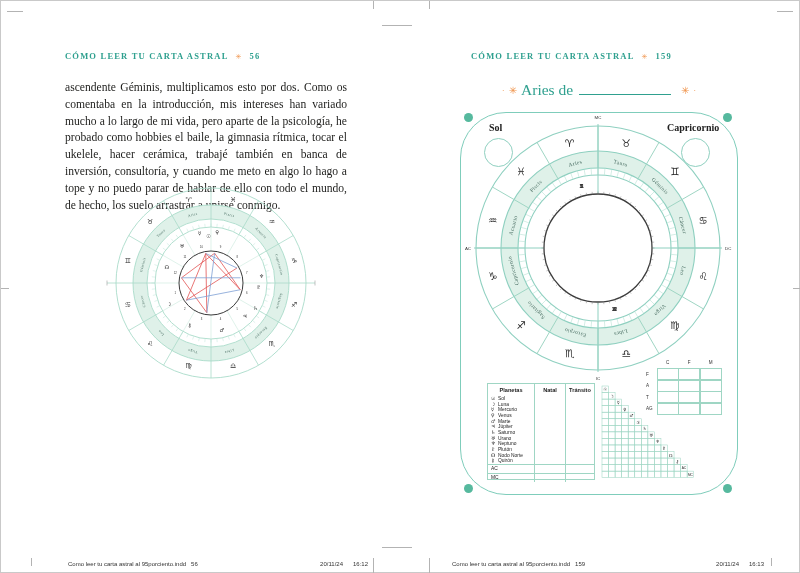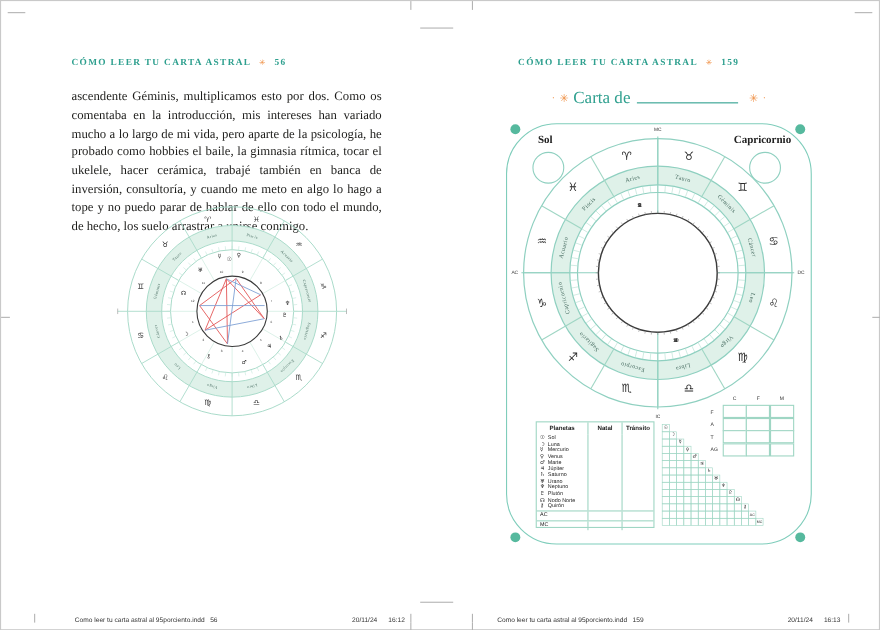--- a/index.html
+++ b/index.html
@@ -240,21 +240,21 @@
         <line x1="100.82480697119806" y1="134.7080420622471" x2="108.65608030215442" y2="75.22361545076035" stroke="#7d9fd4" stroke-width="0.8"></line>
       </svg>
   </div>
 
   <div>
     <div class="runhead" style="left:470px;top:50px;">
       <span>CÓMO LEER TU CARTA ASTRAL</span><span class="star">✳</span><span>159</span>
     </div>
 
     <div class="pagetitle">
-      <span class="dot">·</span><span class="star">✳</span><span>Carta de</span>
+      <span class="dot">·</span><span class="star">✳</span><span>Aries de</span>
       <span class="blank"></span>
       <span class="star">✳</span><span class="dot">·</span>
     </div>
 
     <div class="tplbox"></div>
     <div class="cdot" style="left:463px;top:112px;"></div>
     <div class="cdot" style="left:722px;top:112px;"></div>
     <div class="cdot" style="left:463px;top:483px;"></div>
     <div class="cdot" style="left:722px;top:483px;"></div>
 

